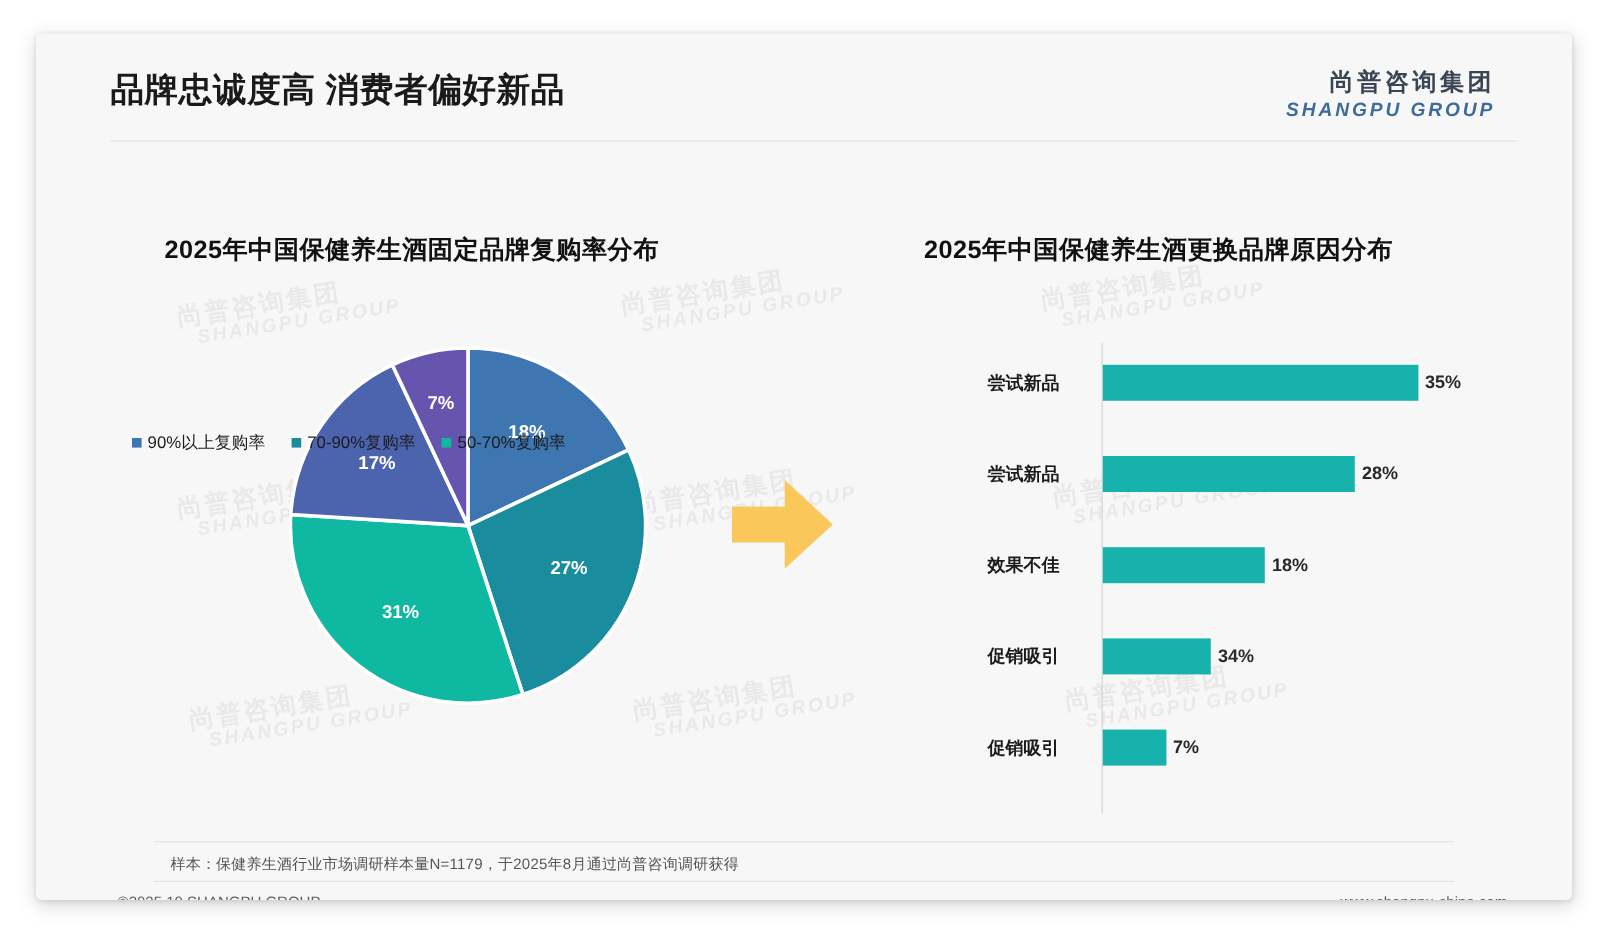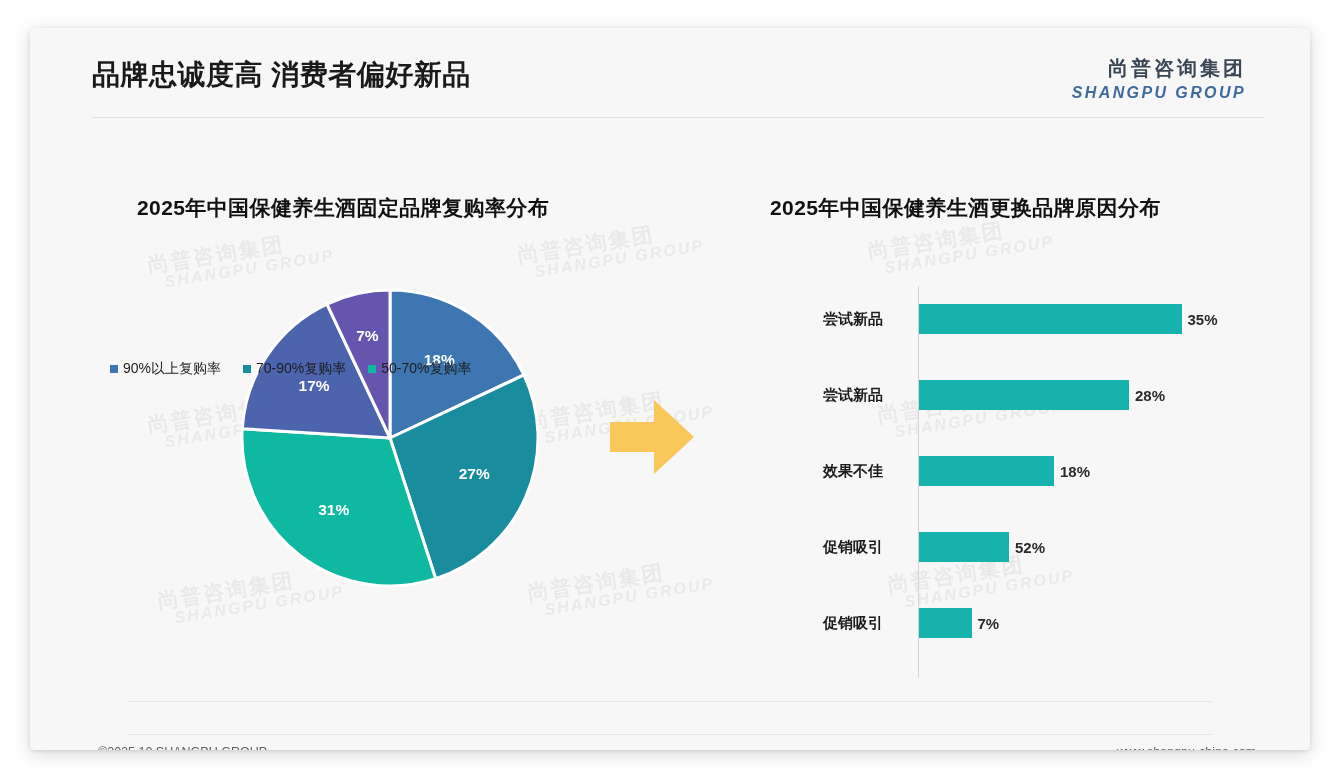--- a/index.html
+++ b/index.html
@@ -395,30 +395,31 @@
           <div class="bar-track" style="width: 135px;">
             <div class="bar-fill" style="width: 135px; background: rgb(22, 178, 171);"></div>
           </div>
           <div class="bar-value" style="left: 365px;">18%</div>
         </div>
         <div class="bar-row" style="top: 286px;">
           <div class="bar-cat">促销吸引</div>
           <div class="bar-track" style="width: 90px;">
             <div class="bar-fill" style="width: 90px; background: rgb(22, 178, 171);"></div>
           </div>
-          <div class="bar-value" style="left: 320px;">52%</div>
+          <div class="bar-value" style="left: 320px;">34%</div>
         </div>
         <div class="bar-row" style="top: 362px;">
           <div class="bar-cat">促销吸引</div>
           <div class="bar-track" style="width: 52.5px;">
             <div class="bar-fill" style="width: 52.5px; background: rgb(22, 178, 171);"></div>
           </div>
           <div class="bar-value" style="left: 282.5px;">7%</div>
         </div>
       </div>
   </div>
 
   <div id="footnote-rule"></div>
+  <div id="footnote">样本：保健养生酒行业市场调研样本量N=1179，于2025年8月通过尚普咨询调研获得</div>
   <div id="footnote-rule2"></div>
   <div class="footer-text" id="footer-left">©2025.10 SHANGPU GROUP</div>
   <div class="footer-text" id="footer-right">www.shangpu-china.com</div>
 
 </div>
 
 </body></html>

